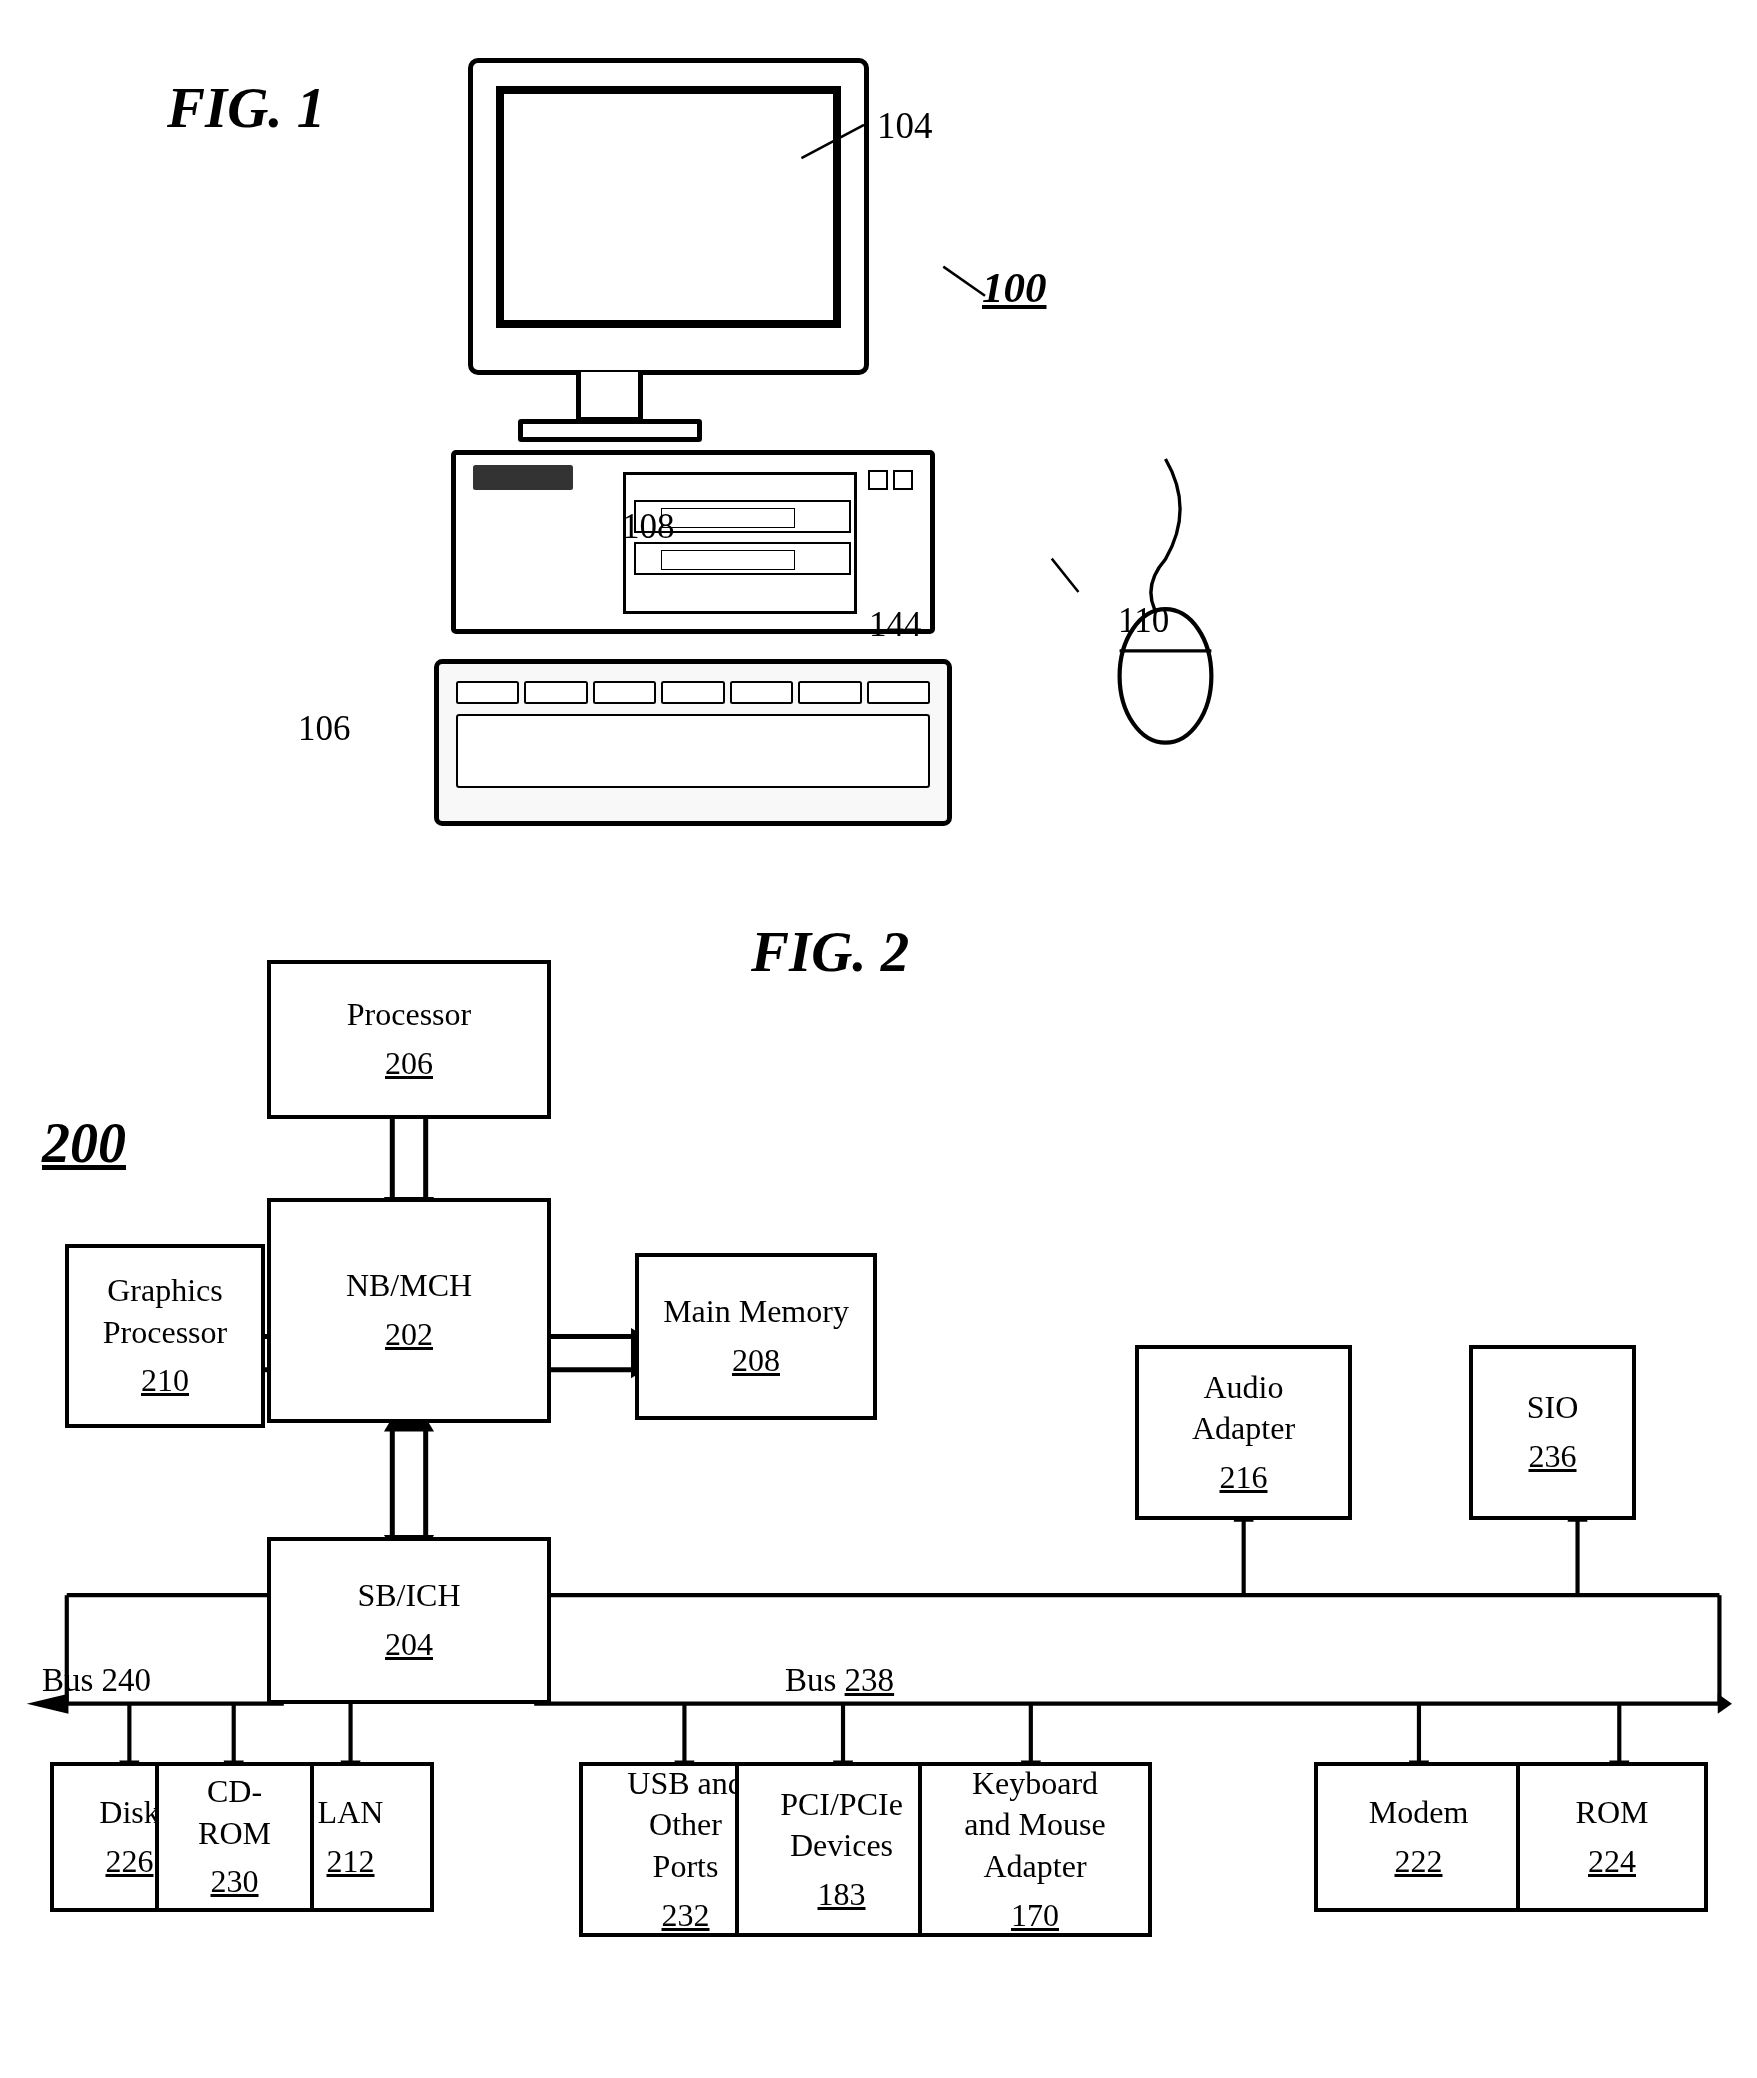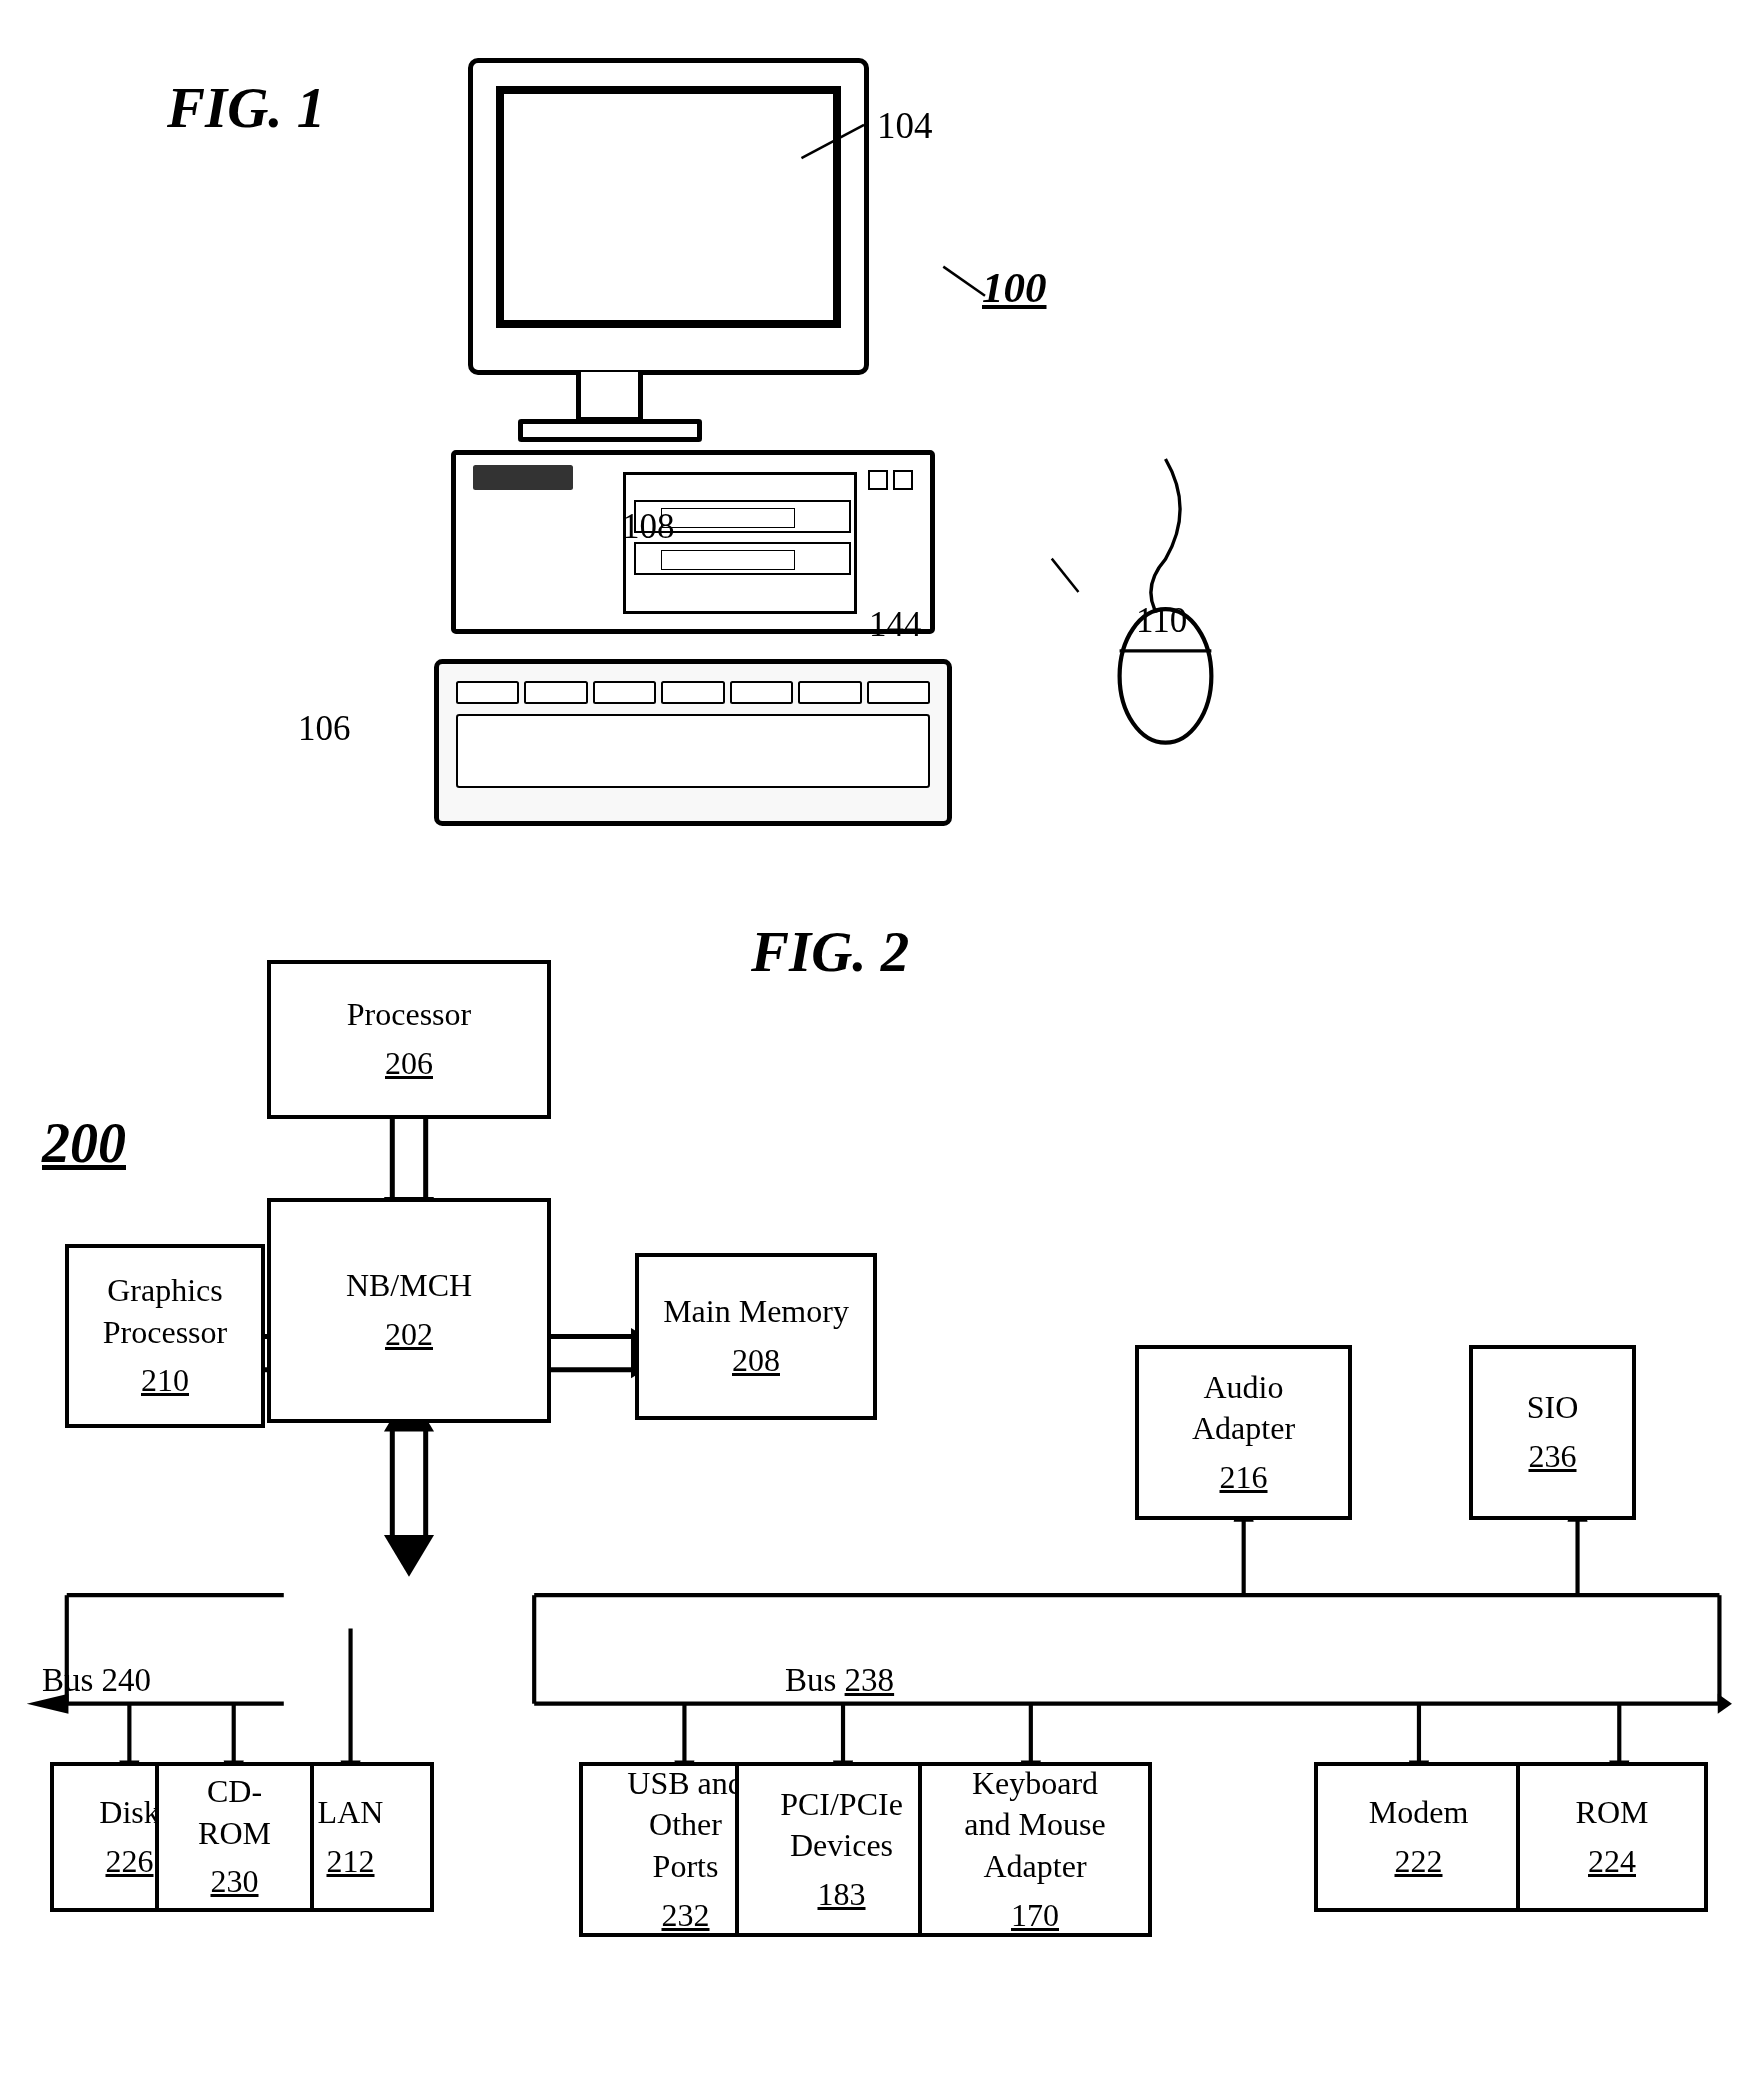--- a/index.html
+++ b/index.html
@@ -313,21 +313,21 @@
 
     <div class="mouse-wrapper">
       <svg width="184" height="267" style="position:absolute;top:0;left:0;overflow:visible;" viewBox="0 0 220 320">
 
         <path d="M 95 0 Q 130 60 95 120 Q 60 160 95 200" stroke="#000" stroke-width="4" fill="none"></path>
 
         <ellipse cx="95" cy="260" rx="55" ry="80" stroke="#000" stroke-width="5" fill="#fff"></ellipse>
         <line x1="40" y1="230" x2="150" y2="230" stroke="#000" stroke-width="4"></line>
       </svg>
     </div>
-    <span style="position:absolute;top:543px;left:735px;font-size:35px;">110</span>
+    <span style="position:absolute;top:543px;left:717px;font-size:35px;">110</span>
   </div>
 </div>
 
 <div class="fig2-area">
 
   <span class="fig2-label">FIG. 2</span>
   <span class="label-200">200</span>
 
   <svg style="position:absolute;top:0;left:0;width:1757px;height:1186px;pointer-events:none;overflow:visible;" viewBox="0 0 2105 1420" width="1757" height="1186">
     <defs>
@@ -425,20 +425,24 @@
   <div class="box" style="top:367px;left:65px;width:200px;height:184px;">
     <span class="box-label">Graphics<br>Processor</span>
     <span class="box-num">210</span>
   </div>
 
   <div class="box" style="top:376px;left:635px;width:242px;height:167px;">
     <span class="box-label">Main Memory</span>
     <span class="box-num">208</span>
   </div>
 
+  <div class="box" style="top:660px;left:267px;width:284px;height:167px;">
+    <span class="box-label">SB/ICH</span>
+    <span class="box-num">204</span>
+  </div>
 
   <div class="box" style="top:468px;left:1135px;width:217px;height:175px;">
     <span class="box-label">Audio<br>Adapter</span>
     <span class="box-num">216</span>
   </div>
 
   <div class="box" style="top:468px;left:1469px;width:167px;height:175px;">
     <span class="box-label">SIO</span>
     <span class="box-num">236</span>
   </div>

